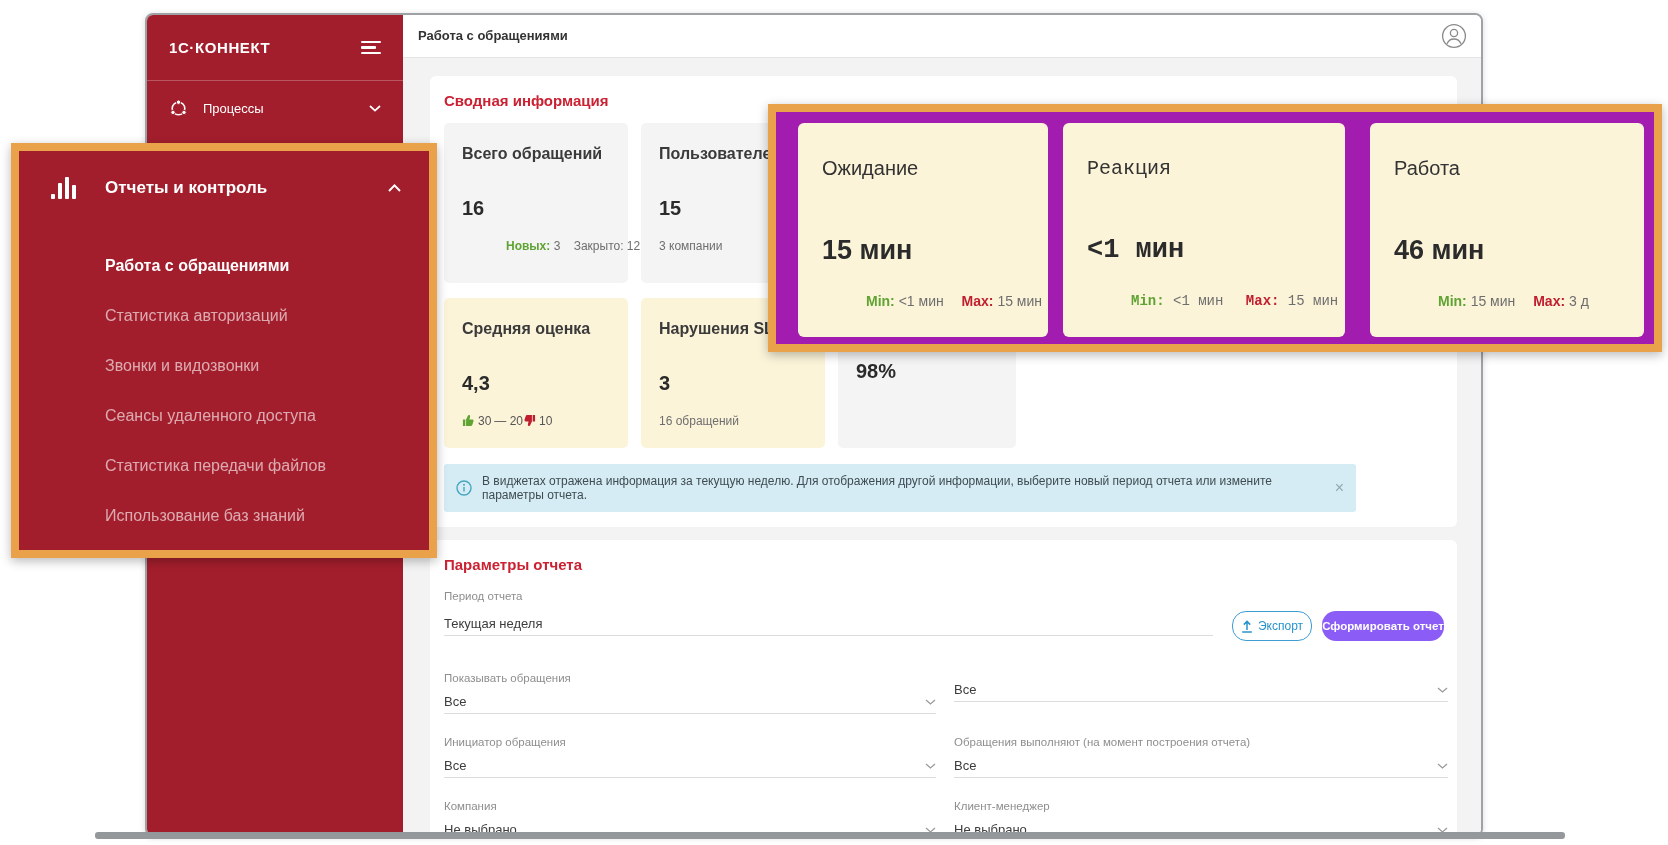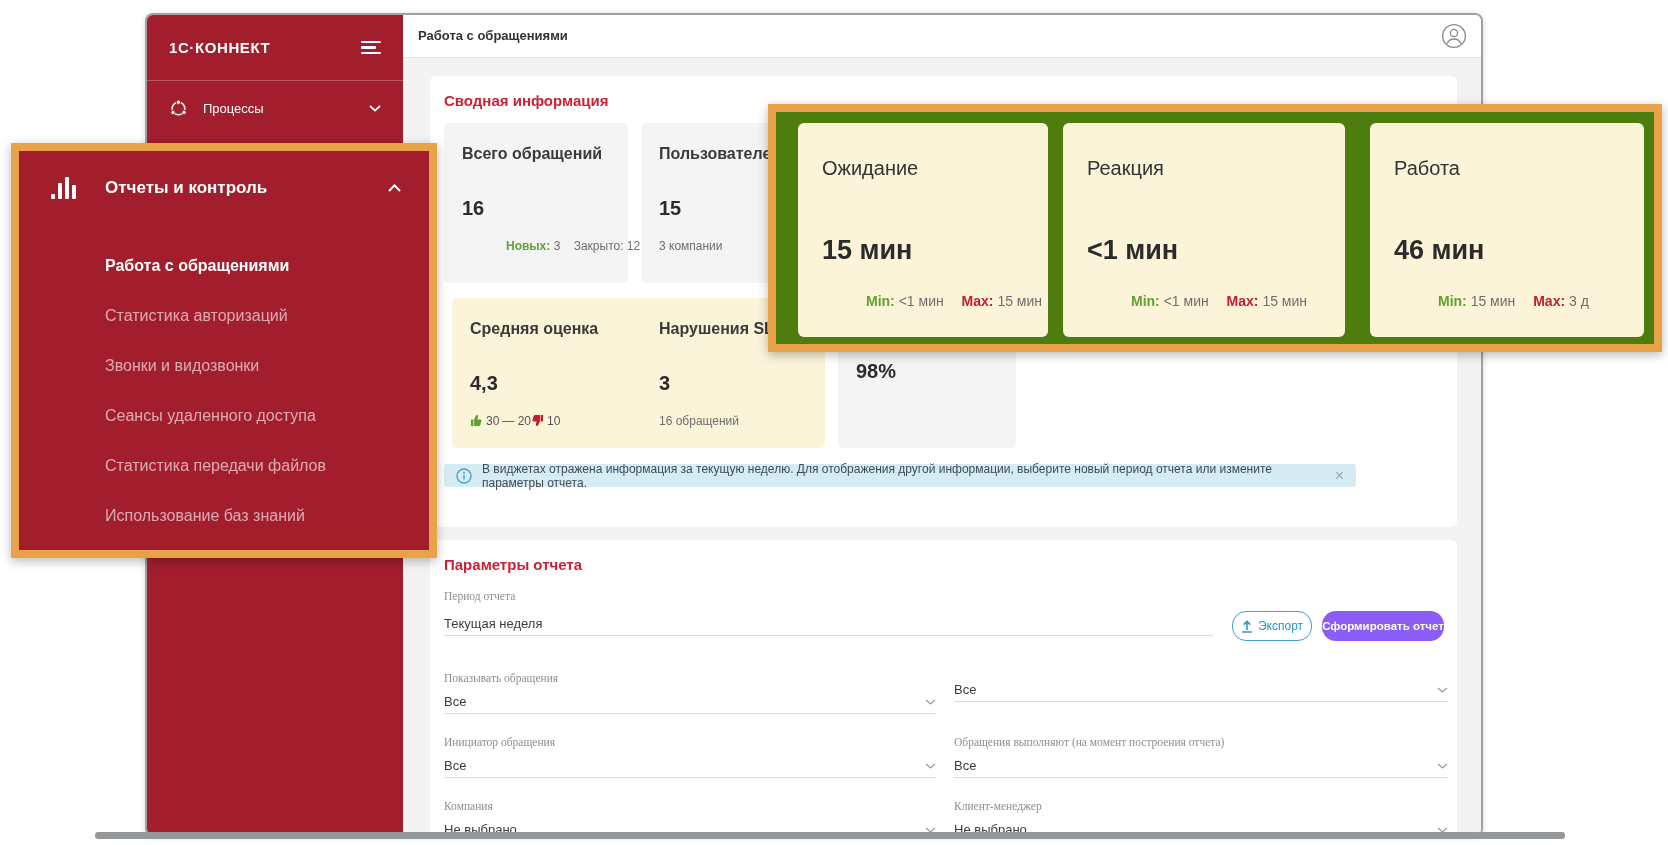--- a/index.html
+++ b/index.html
@@ -39,40 +39,40 @@
   .card-title{position:absolute;left:18px;top:22px;font-size:16px;font-weight:600;color:#3a3a3a;}
   .card-value{position:absolute;left:18px;top:74px;font-size:20px;font-weight:bold;color:#2b2b2b;}
   .card-foot{position:absolute;left:18px;top:116px;font-size:12px;color:#6e6e6e;white-space:nowrap;}
   .green-t{color:#5fa332;font-weight:bold;padding-left:44px;}
   .red-t{color:#c01e2e;font-weight:bold;}
   .foot-gap{margin-left:10px;}
   .likes svg{vertical-align:-2px;}
   .likes .num{margin:0 0 0 3px;color:#555;}
 
   
-  .banner{position:absolute;left:14px;top:388px;width:912px;height:23px;background:#d5ecf4;border-radius:3px;
+  .banner{position:absolute;left:14px;top:388px;width:912px;height:48px;background:#d5ecf4;border-radius:3px;
     display:flex;align-items:center;padding:4px 12px;box-sizing:border-box;}
   .banner-text{font-size:12px;color:#3f4c52;margin-left:10px;flex:1;}
   .banner-close{color:#8fa9b2;font-size:16px;cursor:pointer;margin-left:8px;}
 
   
-  .f-label{font-size:11.5px;color:#8e8e8e;font-family:Liberation Serif, serif;}
+  .f-label{font-size:11.5px;color:#8e8e8e;}
   .f-value{font-size:13px;color:#3c3c3c;border-bottom:1px solid #dcdcdc;height:23px;display:flex;
     align-items:center;justify-content:space-between;cursor:pointer;}
   .period-underline{position:absolute;left:14px;top:72px;width:769px;}
   .btn{position:absolute;height:30px;border-radius:14px;font-size:12px;display:flex;align-items:center;
     justify-content:center;cursor:pointer;box-sizing:border-box;}
   .btn-export{left:802px;top:71px;width:80px;background:#fff;border:1px solid #3e9cd3;color:#2793cc;}
   .btn-export svg{margin-right:5px;}
   .btn-generate{left:892px;top:71px;width:122px;background:#8b5cf6;color:#fff;font-weight:bold;font-size:11.5px;}
 
   
   .callout{position:absolute;border:8px solid #e9a24a;z-index:10;box-shadow:0 3px 10px rgba(0,0,0,.28);}
   .callout-left{left:11px;top:143px;width:410px;height:399px;background:#a31e2d;}
-  .callout-right{left:768px;top:104px;width:878px;height:232px;background:#4d7c0f;text-align:right;}
+  .callout-right{left:768px;top:104px;width:878px;height:232px;background:#a21caf;text-align:right;}
   .cl-header{position:absolute;left:0;top:22px;width:100%;height:32px;}
   .cl-title{position:absolute;left:86px;top:5px;color:#fff;font-size:17px;font-weight:bold;}
   .cl-item{position:absolute;left:86px;font-size:16px;color:rgba(255,255,255,.62);cursor:pointer;white-space:nowrap;}
   .cl-item.active{color:#fff;font-weight:bold;}
   .hl-card{position:absolute;top:11px;height:214px;background:#fcf4d9;border-radius:6px;}
   .hl-title{position:absolute;left:24px;top:34px;font-size:20px;color:#333;}
   .hl-value{position:absolute;left:24px;top:112px;font-size:27px;font-weight:bold;color:#2b2b2b;}
   .hl-foot{position:absolute;left:24px;top:170px;font-size:14px;color:#6e6e6e;white-space:nowrap;}
   .hl-foot .max-part{margin-left:14px;}
 </style>
@@ -133,21 +133,21 @@
             <span class="foot-gap">Закрыто: 12</span>
           </div>
         </div>
 
         <div class="card gray" style="left:211px;top:47px;width:184px;height:160px;">
           <div class="card-title">Пользователей</div>
           <div class="card-value">15</div>
           <div class="card-foot">3 компании</div>
         </div>
 
-        <div class="card yellow" style="left:22px;top:222px;width:184px;height:150px;padding-left:40px;">
+        <div class="card yellow" style="left:14px;top:222px;width:184px;height:150px;">
           <div class="card-title">Средняя оценка</div>
           <div class="card-value">4,3</div>
           <div class="card-foot likes">
             <svg width="13" height="13" viewBox="0 0 14 14" fill="#5fa332">
               <path d="M1 6h2.6v7H1zM4.4 13h5a1.8 1.8 0 0 0 1.74-1.32l1.3-4.2A1.4 1.4 0 0 0 11.1 6H8l.7-3.1A1.3 1.3 0 0 0 6.3 1.9L4.4 6z"></path>
             </svg><span class="num">30</span><span class="num">— 20</span><svg width="13" height="13" viewBox="0 0 14 14" fill="#c01e2e">
               <g transform="rotate(180 7 7)">
                   <path d="M1 6h2.6v7H1zM4.4 13h5a1.8 1.8 0 0 0 1.74-1.32l1.3-4.2A1.4 1.4 0 0 0 11.1 6H8l.7-3.1A1.3 1.3 0 0 0 6.3 1.9L4.4 6z"></path>
                 </g>
             </svg><span class="num">10</span>
@@ -277,21 +277,21 @@
     <div class="hl-card" style="left:22px;width:250px;">
       <div class="hl-title">Ожидание</div>
       <div class="hl-value">15 мин</div>
       <div class="hl-foot">
         <span class="green-t">Min:</span>
         <span>&lt;1 мин</span>
         <span class="red-t max-part">Max:</span>
         <span>15 мин</span>
       </div>
     </div>
-    <div class="hl-card" style="left:287px;width:282px;">
+    <div class="hl-card" style="left:287px;width:282px;font-family:Liberation Mono, monospace;">
       <div class="hl-title">Реакция</div>
       <div class="hl-value">&lt;1 мин</div>
       <div class="hl-foot">
         <span class="green-t">Min:</span>
         <span>&lt;1 мин</span>
         <span class="red-t max-part">Max:</span>
         <span>15 мин</span>
       </div>
     </div>
     <div class="hl-card" style="left:594px;width:274px;">

